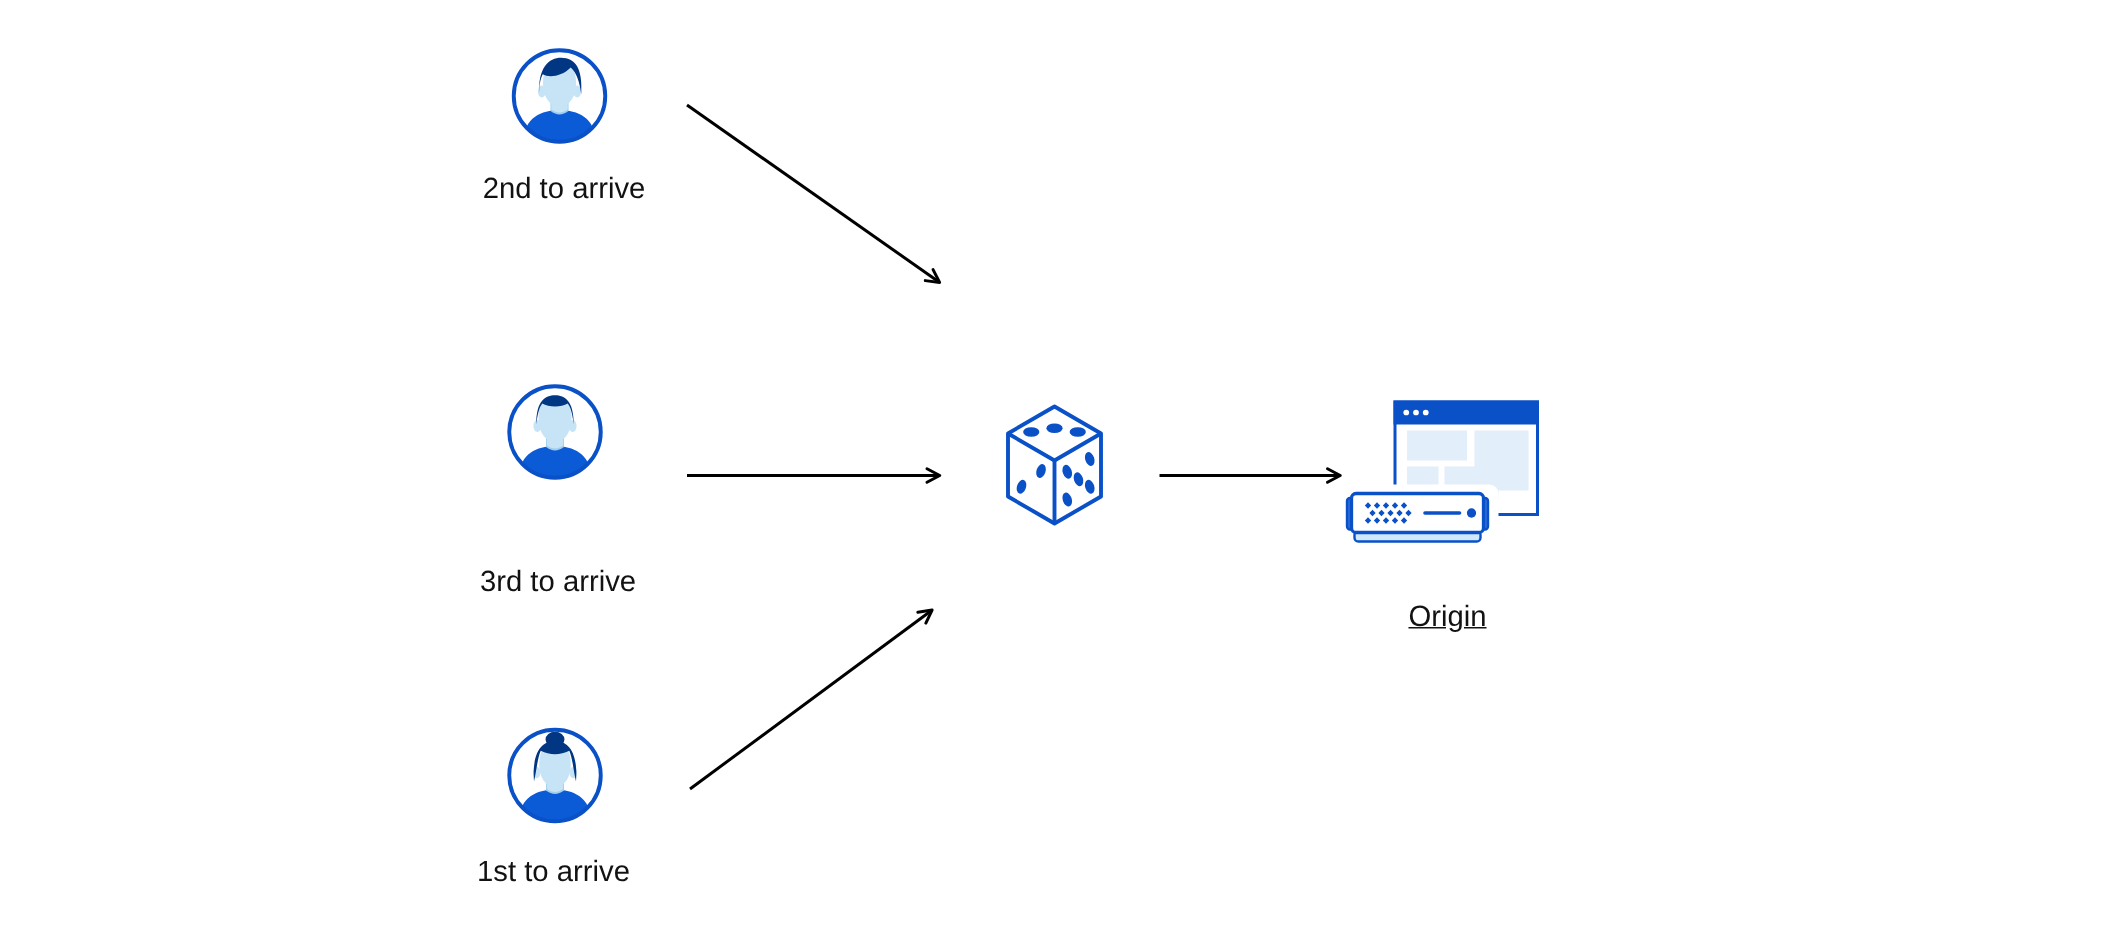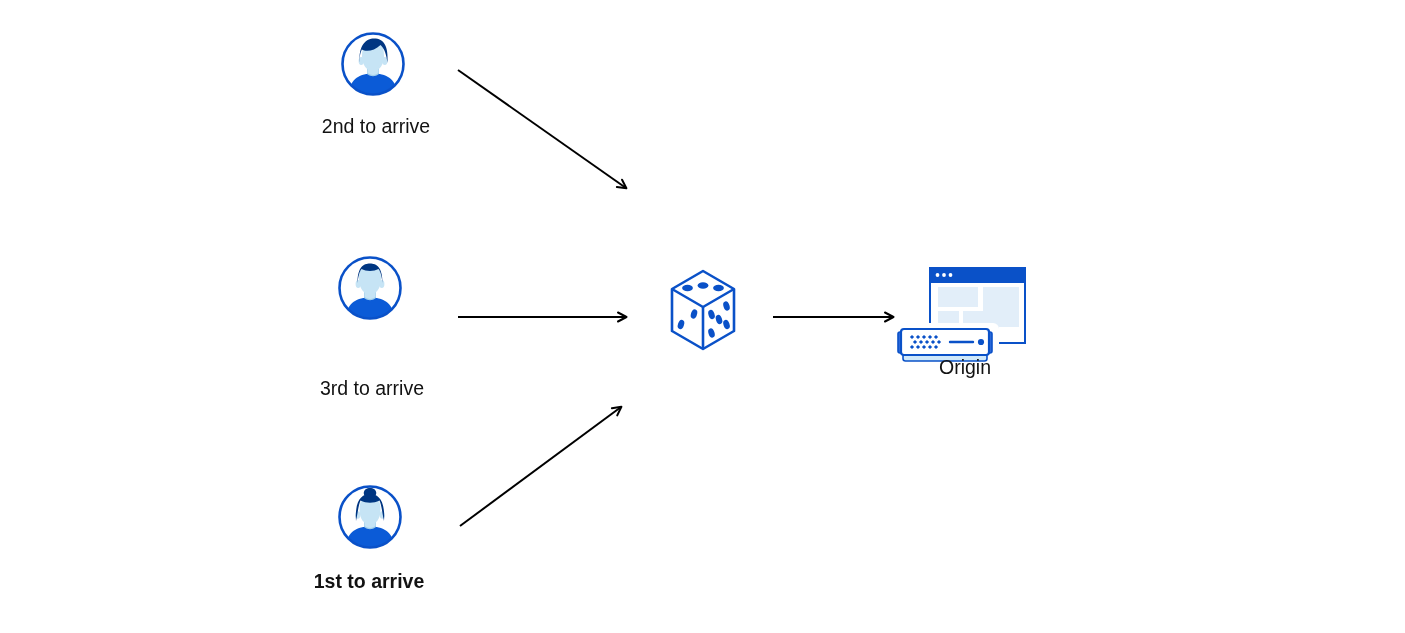--- a/index.html
+++ b/index.html
@@ -110,21 +110,21 @@
         <path style="fill:var(--neck-shadow-blue)" d="M28 36 h12 v8 c-4 3 -8 3 -12 0 Z"></path>
         <path style="fill:var(--face-light-blue)" d="M28.5 34 h11 v9 c-3.5 2.6 -7.5 2.6 -11 0 Z"></path>
         <ellipse cx="21.8" cy="32" rx="2.5" ry="3.8" style="fill:var(--face-light-blue)"></ellipse>
         <ellipse cx="46.2" cy="32" rx="2.5" ry="3.8" style="fill:var(--face-light-blue)"></ellipse>
         <path style="fill:var(--face-light-blue)" d="M23.5 27 C23.5 16 27.5 13 34 13 C40.5 13 44.5 16 44.5 27 C44.5 36 39.8 41.5 34 41.5 C28.2 41.5 23.5 36 23.5 27 Z"></path>
         <path style="fill:var(--dark-navy)" d="M20 38 C18.5 17 26 11 34 11 C42 11 49.5 17 48 38 C46.2 30 45.6 22 43.5 17.5 C37.5 20.5 30.5 20.5 24.5 17.5 C22.4 22 21.8 30 20 38 Z"></path>
       </g>
       <circle cx="34" cy="34" r="30.5" style="fill:none;stroke:var(--brand-blue);stroke-width:2.6"></circle>
     </svg>
   </div>
-  <div class="node-label" style="left:369px; top:570px;font-weight:bold;">1st to arrive</div>
+  <div class="node-label" style="left:369px; top:570px;">1st to arrive</div>
 
   <div class="node" style="left:668px; top:268px;">
     <svg width="70" height="88" viewBox="0 0 70 88">
       <g style="stroke:var(--brand-blue);stroke-width:2.6;fill:#ffffff;stroke-linejoin:round">
         <path d="M35 3 L66 21 L66 63 L35 81 L4 63 L4 21 Z"></path>
         <path d="M4 21 L35 39 L66 21" style="fill:none"></path>
         <path d="M35 39 L35 81" style="fill:none"></path>
       </g>
       <g style="fill:var(--brand-blue)">
         <ellipse cx="19.5" cy="20" rx="5.4" ry="3.2"></ellipse>
@@ -182,15 +182,15 @@
             <use href="#grille-diamond" x="22" y="87"></use>
             <use href="#grille-diamond" x="28" y="87"></use>
             <use href="#grille-diamond" x="34" y="87"></use>
             <use href="#grille-diamond" x="40" y="87"></use>
         </g>
         <line x1="54" y1="82" x2="77" y2="82" style="stroke:var(--brand-blue);stroke-width:2.4;stroke-linecap:round"></line>
         <circle cx="85" cy="82" r="3.1" style="fill:var(--brand-blue)"></circle>
       </g>
     </svg>
   </div>
-  <div class="node-label" style="left:965px; top:356px;">Origin</div>
+  <div class="node-label" style="left:965px; top:400px;text-decoration:underline;">Origin</div>
 
 </div>
 
 </body></html>

